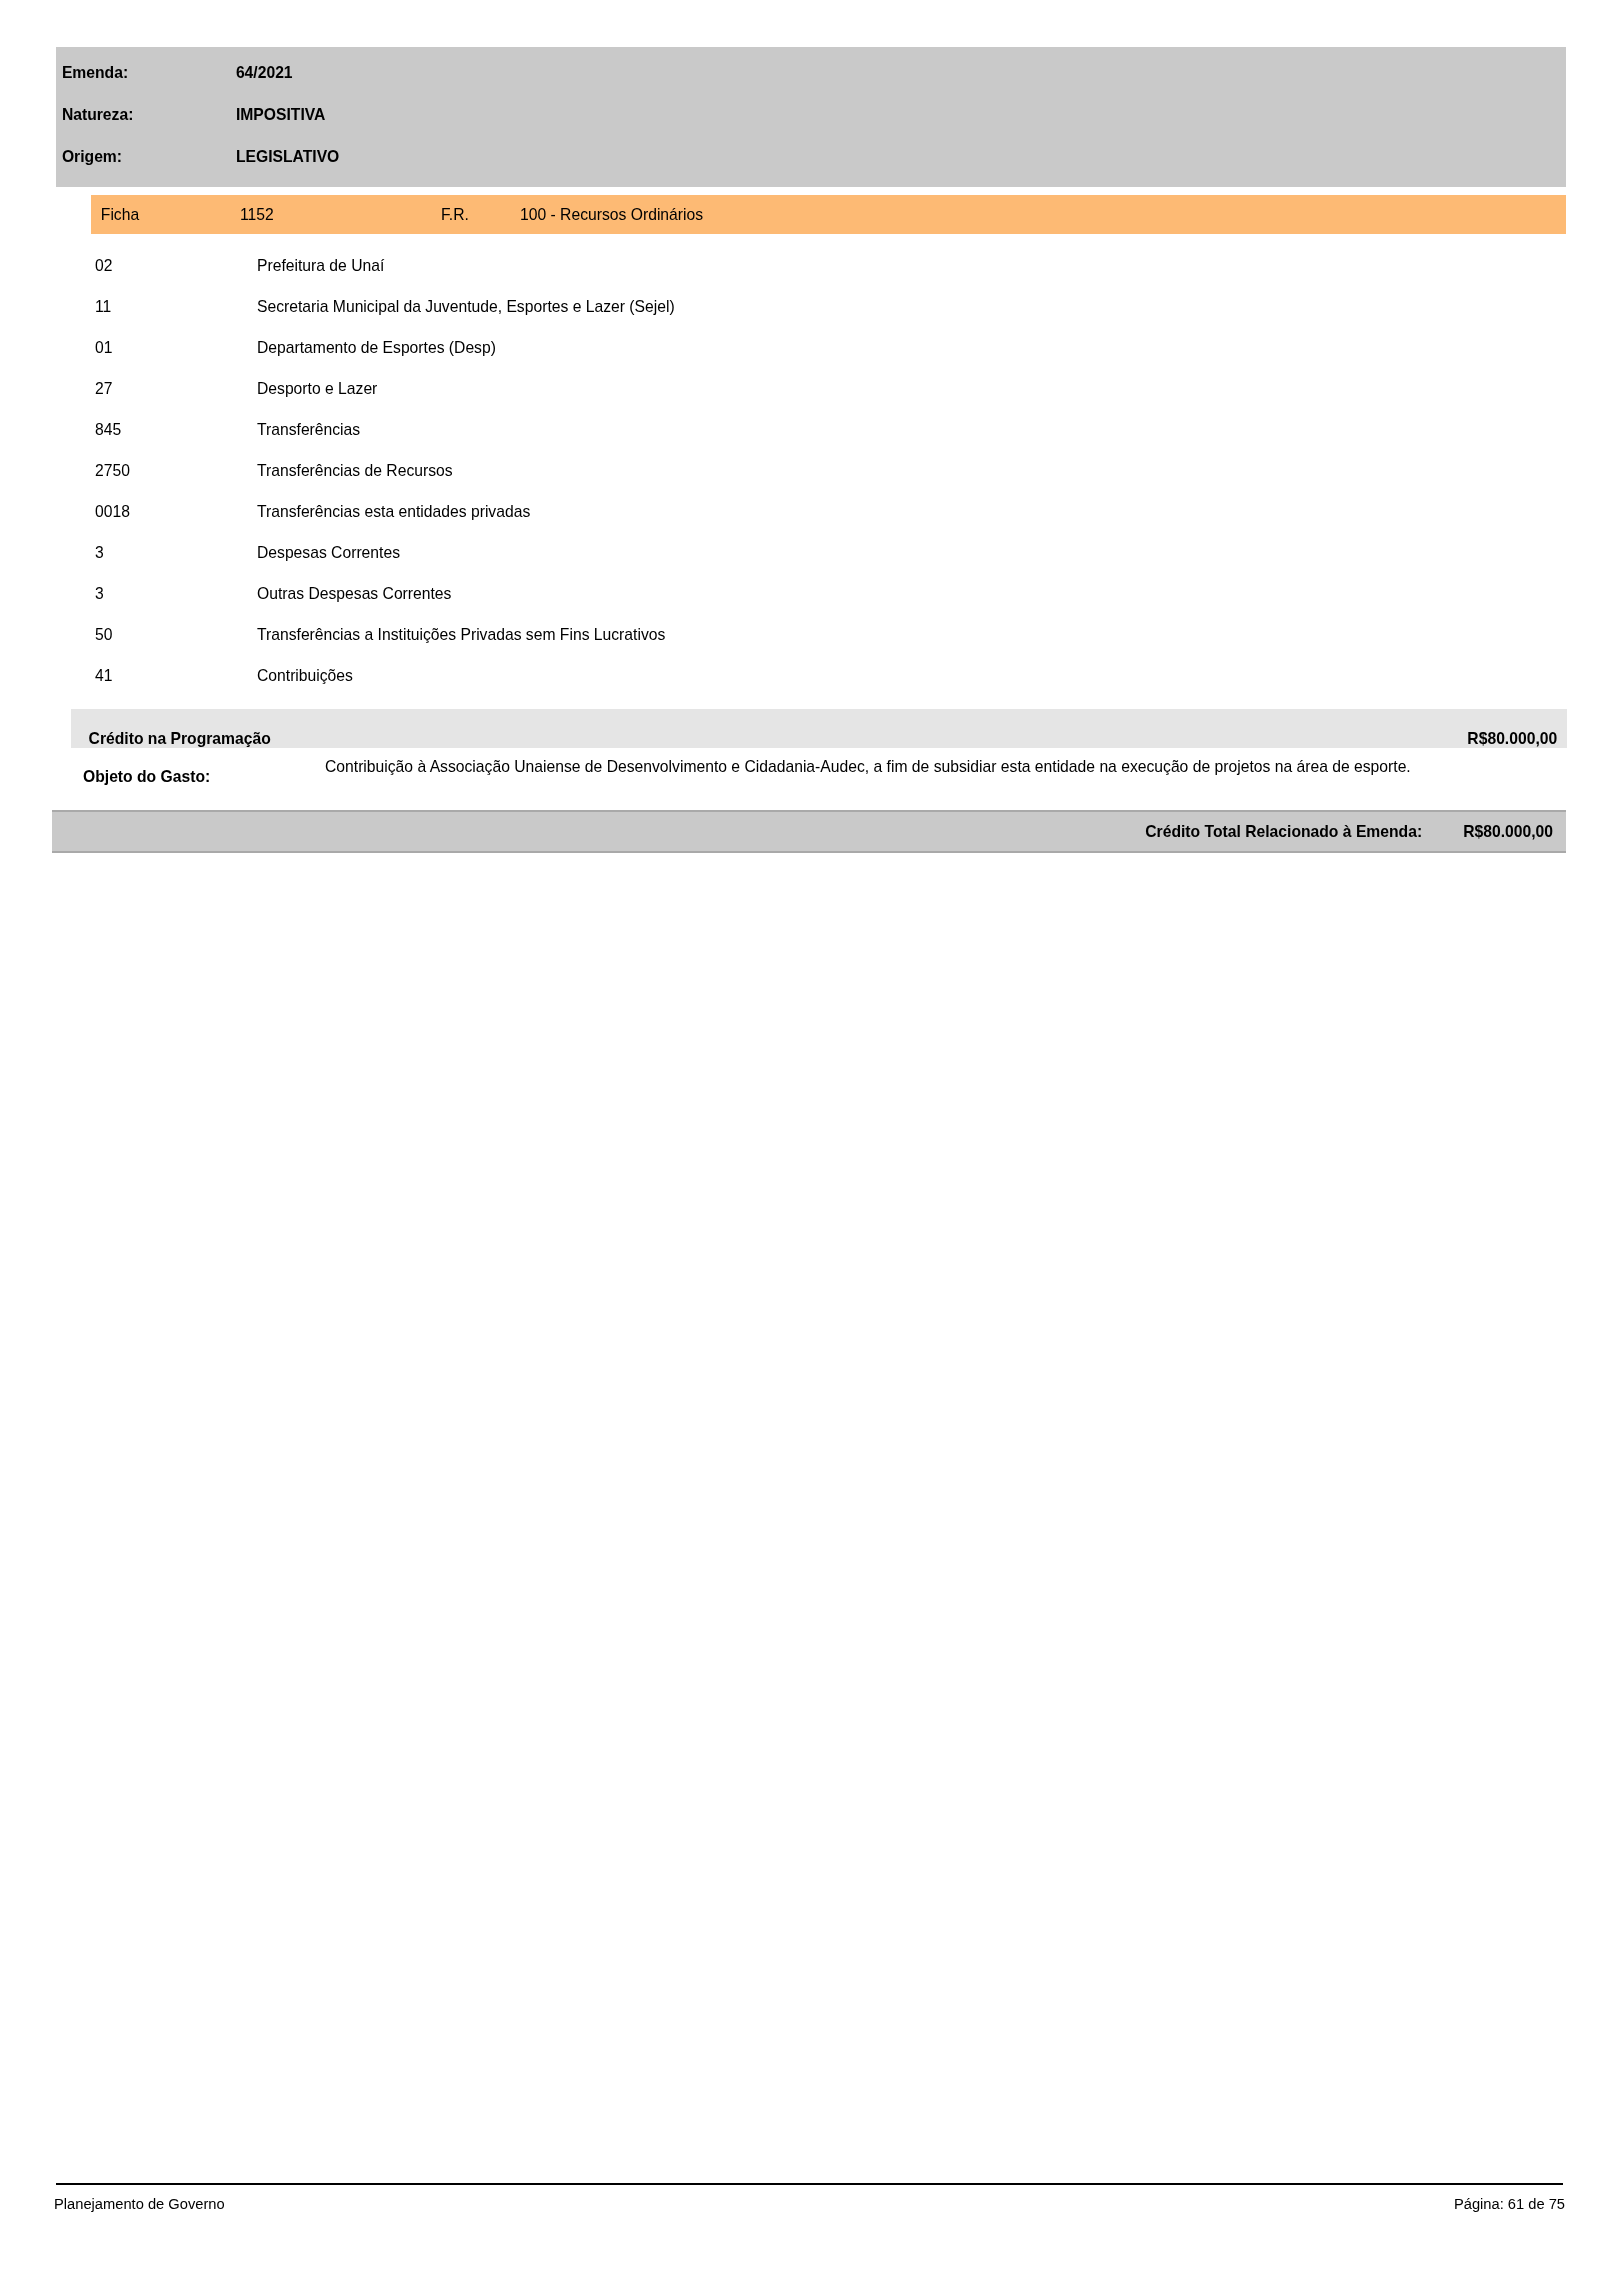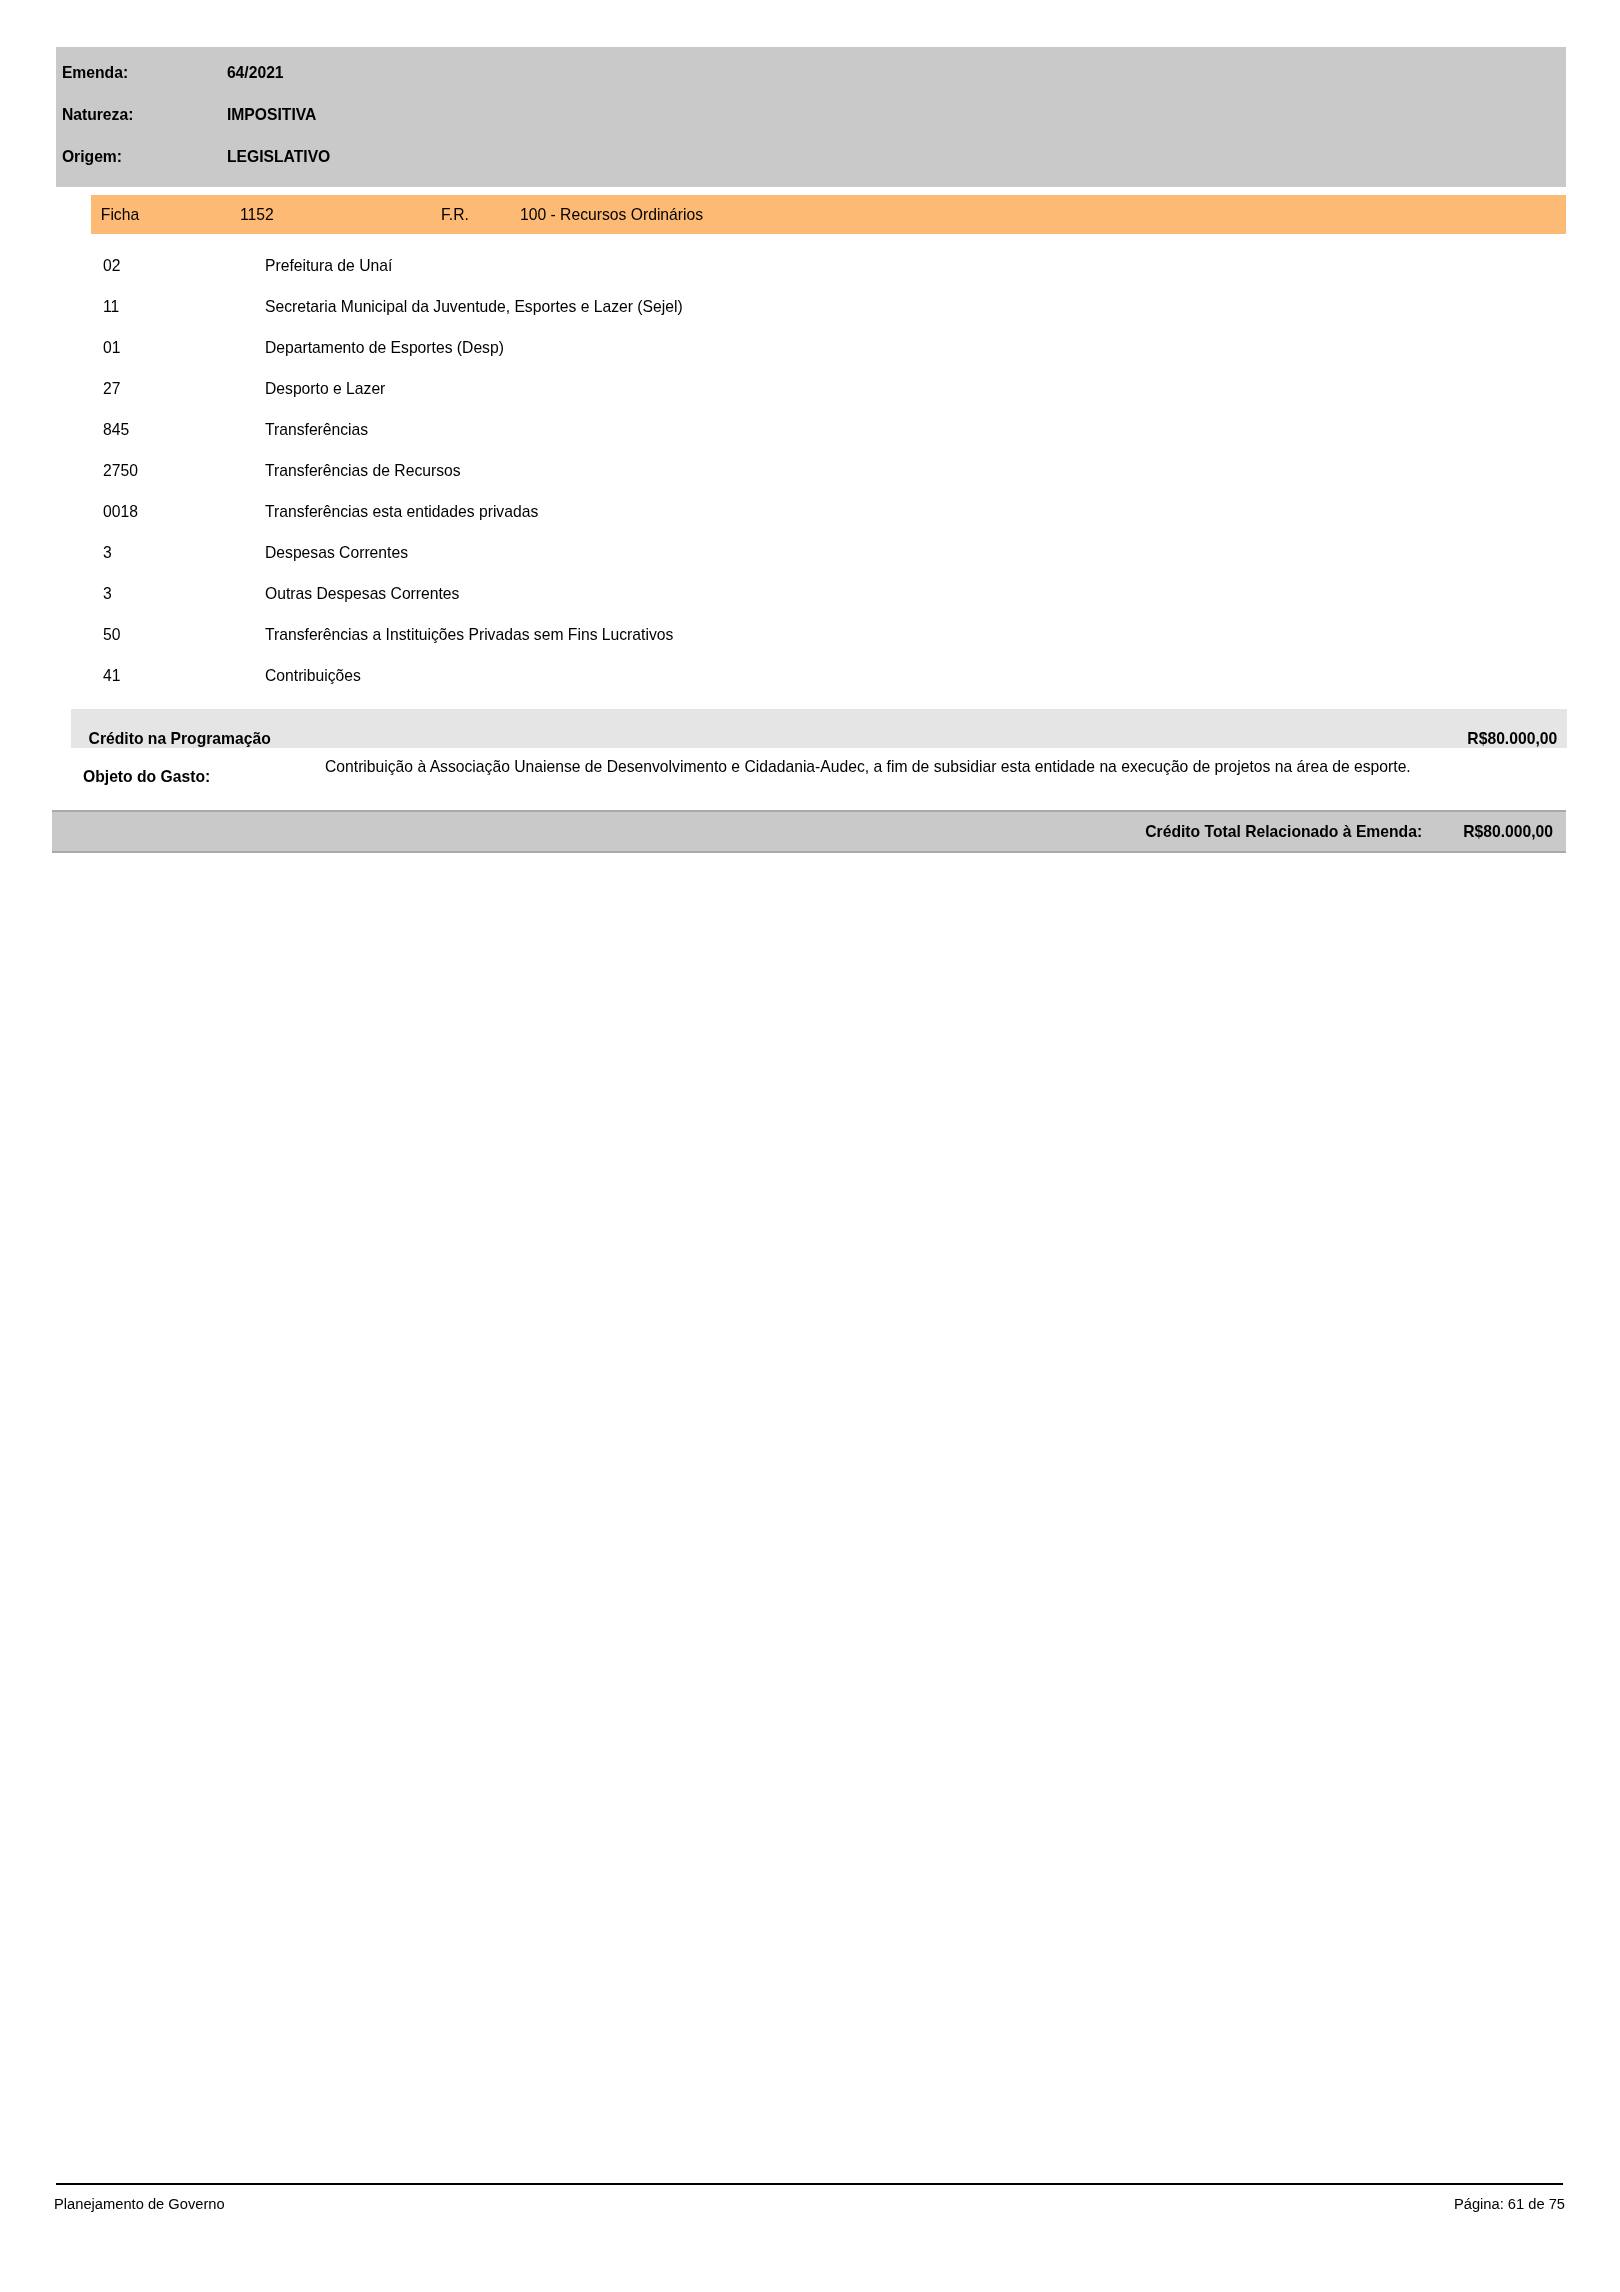--- a/index.html
+++ b/index.html
@@ -17,42 +17,42 @@
 
   
   .header-block {
     position: absolute;
     left: 56px; top: 47px;
     width: 1510px; height: 140px;
     background: #c9c9c9;
   }
   .header-row { position: absolute; left: 5.9px; width: 784px; height: 21.6px; }
   .header-row .h-label { position: absolute; left: 0; font-weight: bold; }
-  .header-row .h-value { position: absolute; left: 165px; font-weight: bold; text-align: right; }
+  .header-row .h-value { position: absolute; left: 174px; font-weight: bold; text-align: right; }
   .header-row.r0 { top: 16.7px; }
   .header-row.r1 { top: 59px; }
   .header-row.r2 { top: 101px; }
 
   
   .ficha-row {
     position: absolute;
     left: 91px; top: 195px;
     width: 1475px; height: 39px;
     background: #fdba74;
     line-height: 39px;
   }
   .ficha-row span { position: absolute; top: 0; }
   .ficha-label { left: 9.8px; }
   .ficha-number { left: 149px; }
   .ficha-fr-label { left: 350px; }
   .ficha-fr-value { left: 429px; }
 
   
   .class-rows { position: absolute; left: 95px; top: 245px; width: 1471px; }
-  .class-row { height: 41px; display: flex; align-items: center; margin-left: 8px; }
+  .class-row { height: 41px; display: flex; align-items: center; }
   .class-row .code { width: 162px; flex: 0 0 162px; }
   .class-row .desc { flex: 1; }
 
   
   .credito-band {
     position: absolute;
     left: 71px; top: 709px;
     width: 1496px; height: 39px;
     background: #e5e5e5;
     display: flex; align-items: flex-end; justify-content: space-between;

